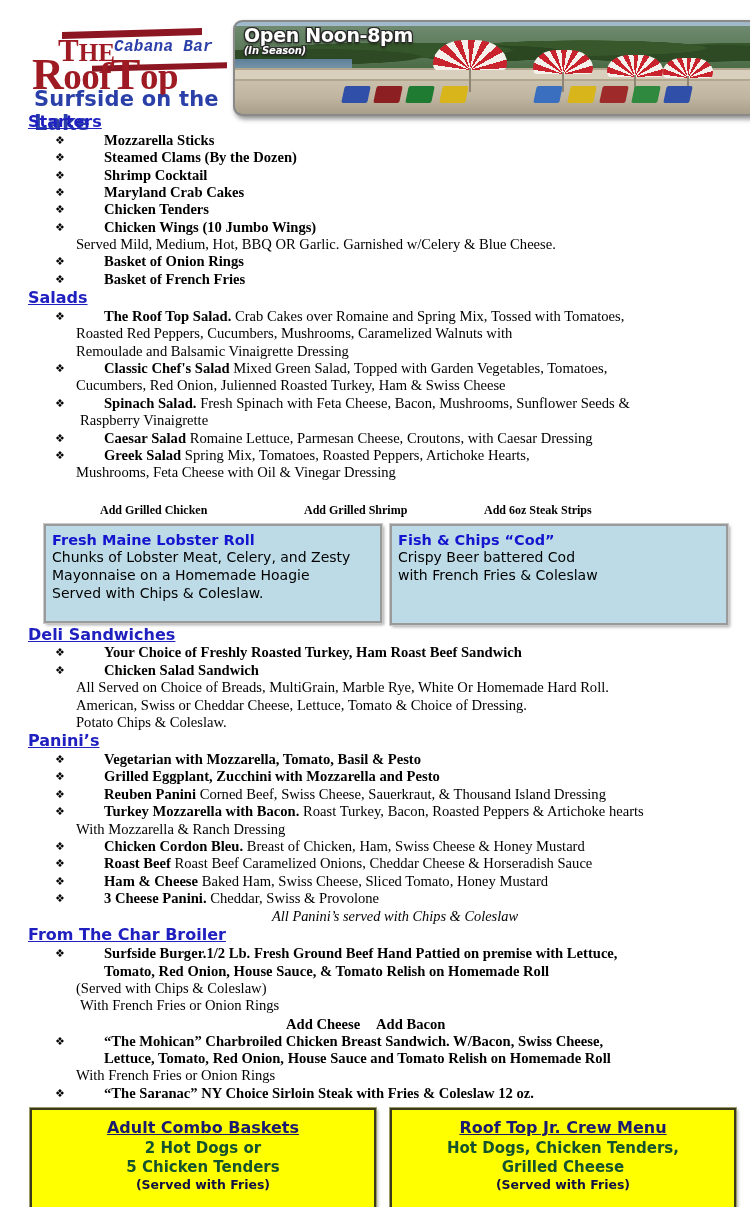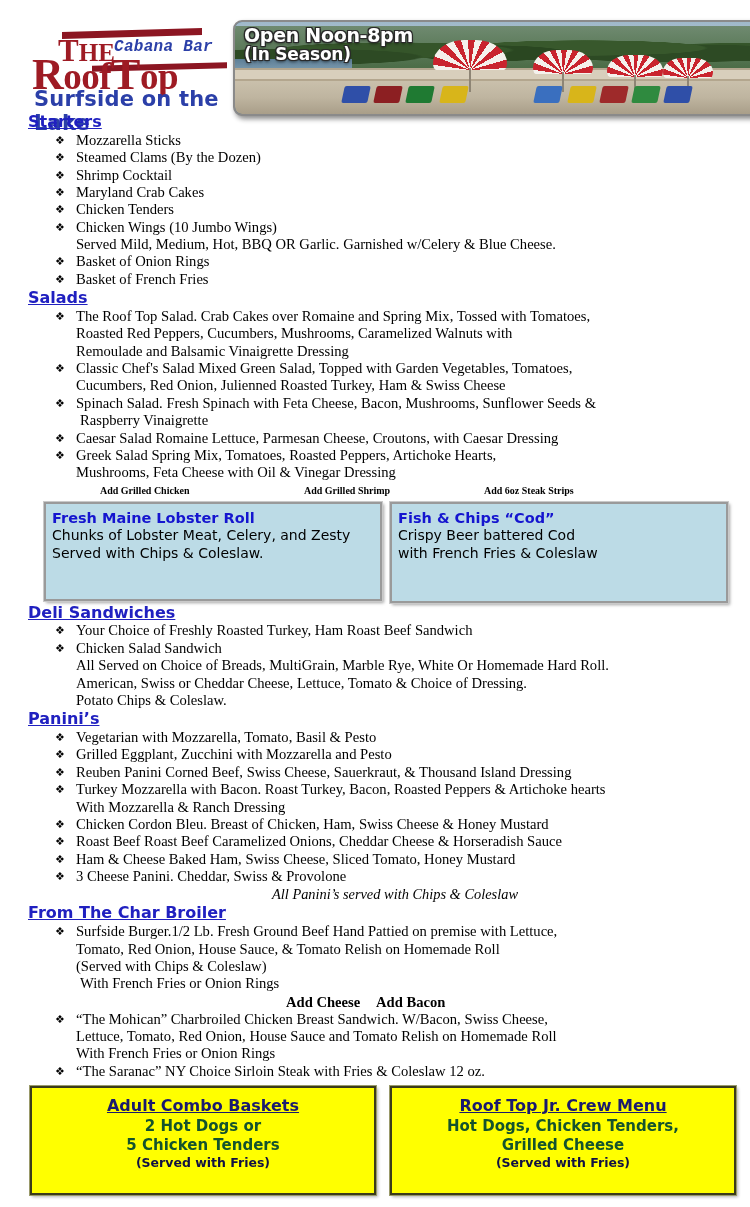--- a/index.html
+++ b/index.html
@@ -163,21 +163,21 @@
     font-family: "DejaVu Sans", sans-serif;
     font-weight: 700;
     color: #ffffff;
     text-shadow:
       -1.2px -1.2px 0 #2a2a2a, 1.2px -1.2px 0 #2a2a2a,
       -1.2px  1.2px 0 #2a2a2a, 1.2px  1.2px 0 #2a2a2a,
        0 2px 3px rgba(0,0,0,.6);
     line-height: 1.04;
   }
   .banner-text .l1 { font-size: 19px; display: block; letter-spacing: -0.3px;}
-  .banner-text .l2 { font-size: 17px; display: block; letter-spacing: -0.2px;}
+  .banner-text .l2 { font-size: 10px; display: block; letter-spacing: -0.2px; font-style: italic;}
 
   
   .content { position: relative; padding: 0 0 0 0; }
 
   .section-head {
     font-family: "DejaVu Sans", sans-serif;
     font-size: 16px;
     font-weight: 700;
     color: #2020c0;
     text-decoration: underline;
@@ -199,35 +199,35 @@
   }
   ul.items > li .bullet {
     position: absolute;
     left: 0;
     top: 0;
     font-family: "DejaVu Sans", sans-serif;
     font-size: 11px;
     color: #000;
     line-height: 1.55;
   }
-  .nm { font-weight: 400; }
+  .nm { font-weight: 700; margin-left: 28px; }
   .ds { font-weight: 400; }
   .sub {
     font-size: 14.6px;
     line-height: 1.19;
     font-weight: 400;
     padding-left: 76px;
   }
 
   .addon-row {
     display: flex;
     font-weight: 700;
-    font-size: 10px;
+    font-size: 12px;
     padding-left: 100px;
-    margin-top: 3px;
+    margin-top: 21px;
   }
   .addon-row .a1 { width: 204px; }
   .addon-row .a2 { width: 180px; }
 
   .addon-row2 {
     display: flex;
     font-weight: 700;
     font-size: 14.6px;
     padding-left: 286px;
     margin-top: 1px;
@@ -408,20 +408,21 @@
   <div class="addon-row">
     <span class="a1">Add Grilled Chicken</span>
     <span class="a2">Add Grilled Shrimp</span>
     <span>Add 6oz Steak Strips</span>
   </div>
 
   <div class="special-row">
     <div class="special-box b1">
       <div class="special-title">Fresh Maine Lobster Roll</div>
       <div class="special-body">Chunks of Lobster Meat, Celery, and Zesty</div>
+      <div class="special-body">Mayonnaise on a Homemade Hoagie</div>
       <div class="special-body">Served with Chips &amp; Coleslaw.</div>
     </div>
     <div class="special-box b2">
       <div class="special-title">Fish &amp; Chips “Cod”</div>
       <div class="special-body">Crispy Beer battered Cod</div>
       <div class="special-body">with French Fries &amp; Coleslaw</div>
     </div>
   </div>
 
   <div class="section-head">Deli Sandwiches</div>

